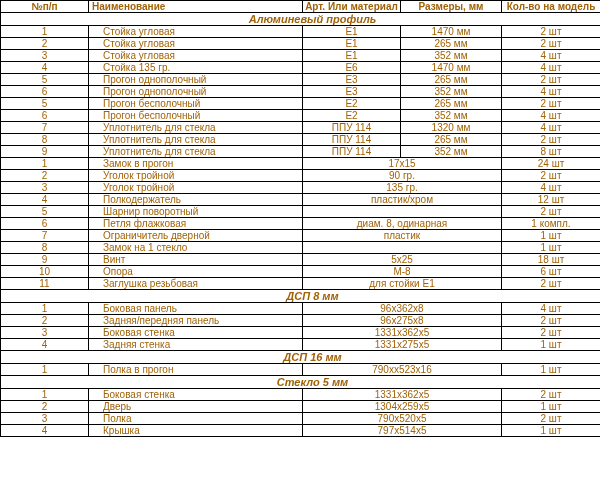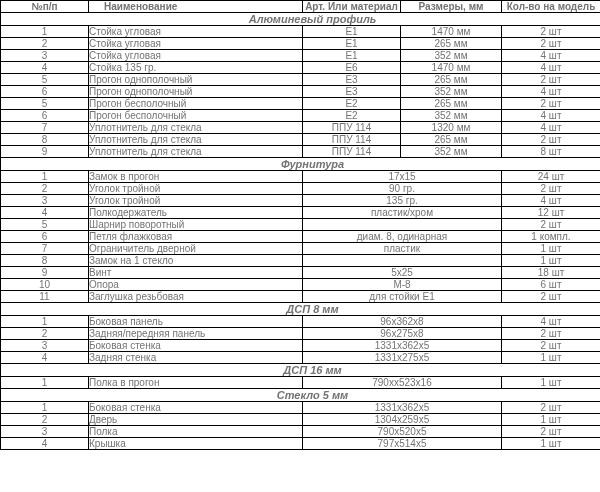--- a/index.html
+++ b/index.html
@@ -12,52 +12,52 @@
     width: 600px;
     height: 492px;
     background: #ffffff;
     overflow: hidden;
   }
   table.parts {
     border-collapse: collapse;
     table-layout: fixed;
     width: 600px;
     font-family: "Liberation Sans", sans-serif;
-    color: #737373;
+    color: #a16207;
     border-radius: 22px;
   }
   .parts th, .parts td {
     border: 1px solid #000000;
     height: 12px;
     font-size: 10px;
     line-height: 11px;
     padding: 0 2px;
     overflow: hidden;
     white-space: nowrap;
     vertical-align: middle;
   }
   .parts thead th {
     font-weight: bold;
     text-align: center;
     font-size: 10px;
   }
   .parts thead th.h-name {
     text-align: left;
-    padding-left: 15px;
+    padding-left: 3px;
   }
   .parts td.num,
   .parts td.art,
   .parts td.size,
   .parts td.spec,
   .parts td.qty {
     text-align: center;
   }
   .parts td.name {
     text-align: left;
-    padding-left: 0;
+    padding-left: 14px;
   }
   .parts tr.section td {
     font-weight: bold;
     font-style: italic;
     text-align: center;
     font-size: 11px;
     height: 13px;
     padding-left: 26px;
   }
 </style>
@@ -156,23 +156,20 @@
           <td class="size">265 мм</td>
           <td class="qty">2 шт</td>
         </tr>
         <tr>
           <td class="num">9</td>
           <td class="name">Уплотнитель для стекла</td>
           <td class="art">ППУ 114</td>
           <td class="size">352 мм</td>
           <td class="qty">8 шт</td>
         </tr>
-        <tr class="section">
-          <td colspan="5">Фурнитура</td>
-        </tr>
         <tr>
           <td class="num">1</td>
           <td class="name">Замок в прогон</td>
           <td class="spec" colspan="2">17х15</td>
           <td class="qty">24 шт</td>
         </tr>
         <tr>
           <td class="num">2</td>
           <td class="name">Уголок тройной</td>
           <td class="spec" colspan="2">90 гр.</td>

